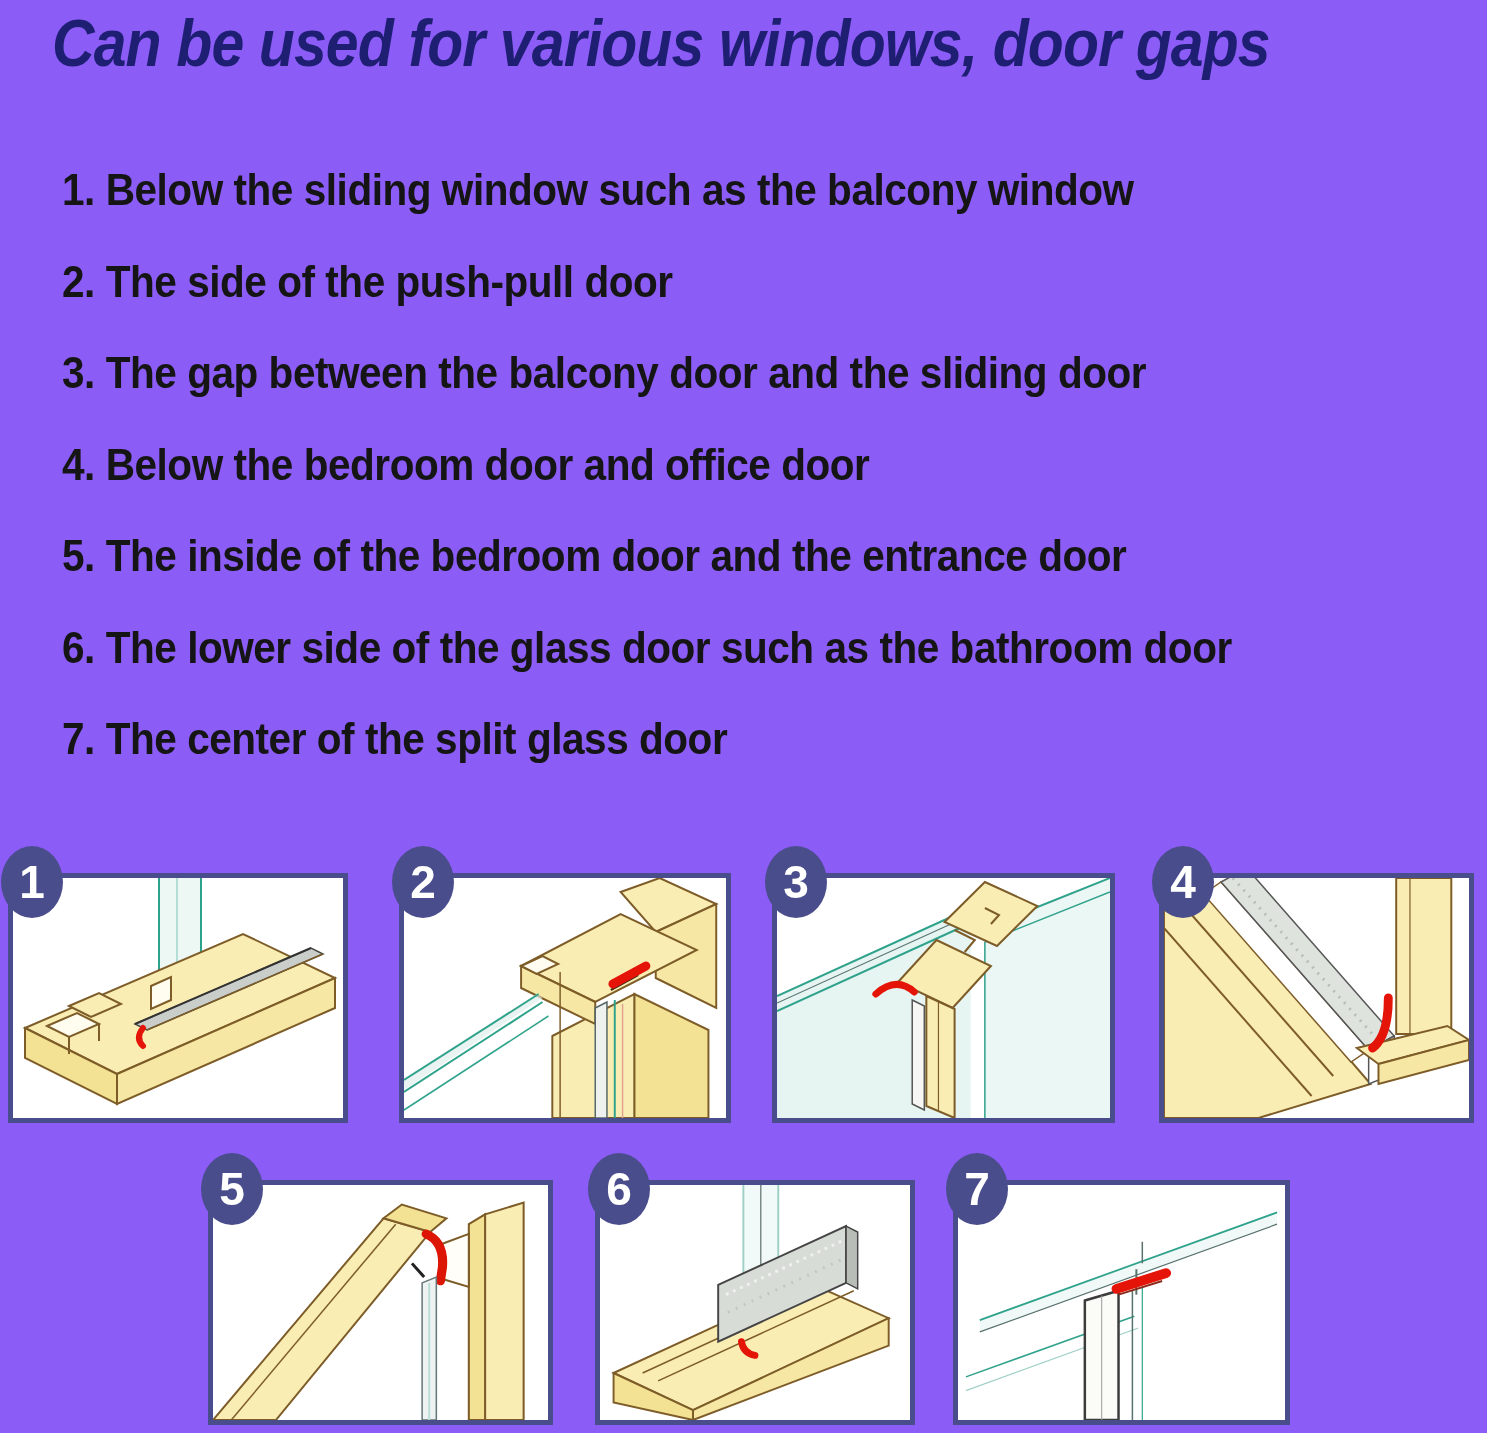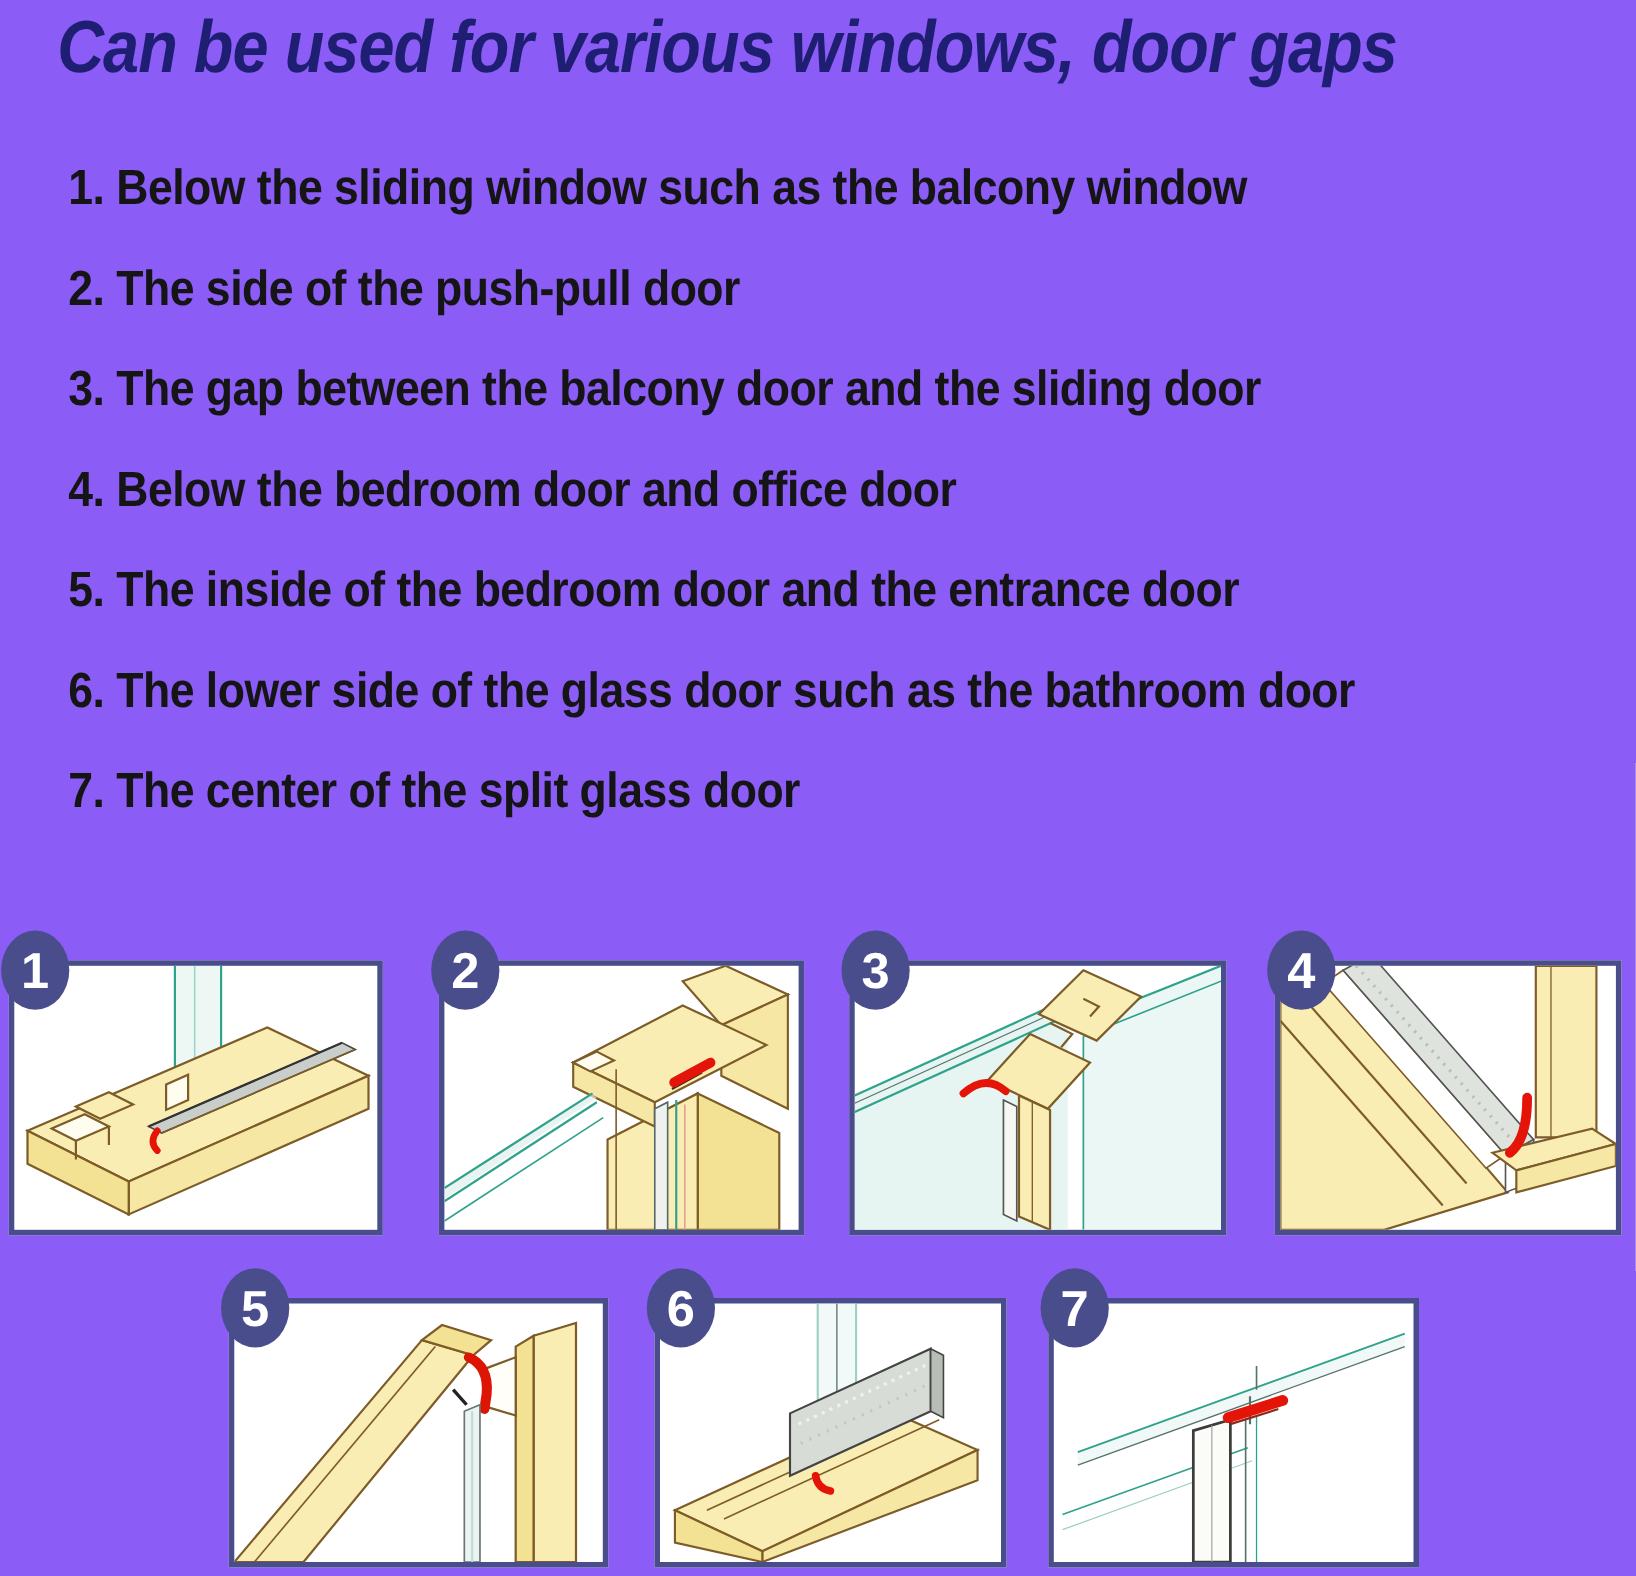--- a/index.html
+++ b/index.html
@@ -6,21 +6,21 @@
   .page {
     position:relative; width:1487px; height:1433px; background:#8b5cf6;
     font-family:"Liberation Sans", sans-serif; overflow:hidden;padding-left:28px;
   }
   .title {
     position:absolute; top:4px; left:52px;
     font-size:67px; font-weight:700; font-style:italic;
     color:#1e1f72; white-space:nowrap; letter-spacing:-1px;
     transform:scaleX(0.88); transform-origin:0 0;
   }
-  .list { position:absolute; left:62px; top:144px; }
+  .list { position:absolute; left:62px; top:164px; }
   .li {
     height:91.5px; font-size:45px; font-weight:700; color:#151515;
     white-space:nowrap; letter-spacing:-0.5px;
     transform:scaleX(0.9); transform-origin:0 0;
   }
   .li .num { margin-right:12px; }
   .fig {
     position:absolute; border:5px solid #4a4d8c; background:#fff;
     box-sizing:border-box;
   }

